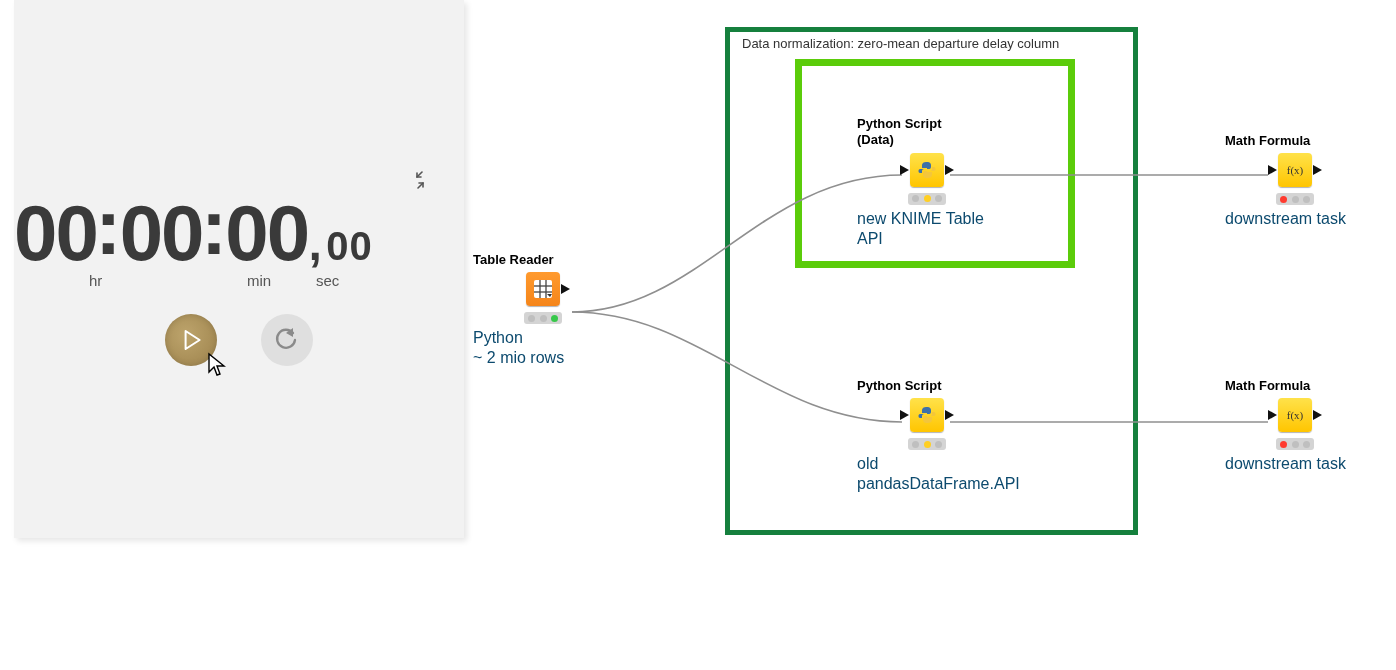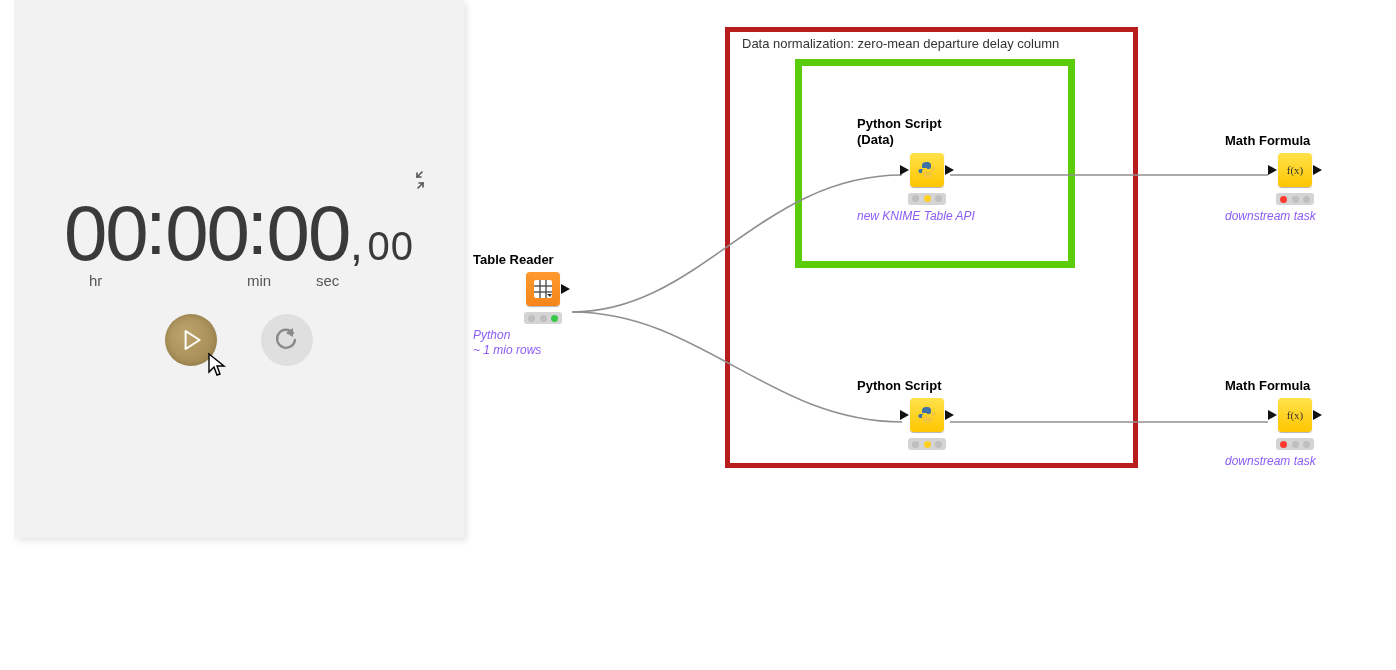--- a/index.html
+++ b/index.html
@@ -30,25 +30,25 @@
     width: 24px;
     height: 24px;
     cursor: pointer;
     color: #444;
   }
   .stopwatch-time {
     position: absolute;
     left: 0;
     top: 194px;
     width: 100%;
-    text-align: center;
+    text-align: left;
     color: #3a3a3a;
     white-space: nowrap;
     user-select: none;
-    font-weight: 400;
+    font-weight: 700;
   }
   .big-seg {
     font-size: 78px;
     letter-spacing: -2px;
     line-height: 1;
     display: inline-block;
     vertical-align: baseline;
   }
   .big-colon {
     font-size: 78px;
@@ -123,22 +123,22 @@
     left: 193px;
     top: 352px;
     pointer-events: none;
   }
 
   .annotation-yellow {
     position: absolute;
     left: 725px;
     top: 27px;
     width: 413px;
-    height: 441px;
-    border: 5px solid #b91c1c;
+    height: 508px;
+    border: 5px solid #15803d;
     box-sizing: border-box;
     background: transparent;
     pointer-events: auto;
   }
   .annotation-yellow .label {
     position: absolute;
     top: 4px;
     left: 12px;
     font-size: 13px;
     color: #333;
@@ -203,25 +203,24 @@
   }
   .status-row .dot {
     width: 7px; height: 7px; border-radius: 50%;
     background: #bfbfbf;
   }
   .status-row .dot.green  { background: #37c84a; }
   .status-row .dot.yellow { background: #ffcf23; }
   .status-row .dot.red    { background: #ff3b2f; }
 
   .node-caption {
-    font-size: 12px;
-    color: #8b5cf6;
+    font-size: 16px;
+    color: #0c4a6e;
     line-height: 1.25;
     margin-top: 4px;
-    font-style: italic;
   }
 
   
   svg.connections {
     position: absolute;
     left: 0; top: 0;
     width: 1396px;
     height: 670px;
     pointer-events: none;
   }
@@ -310,21 +309,21 @@
       <path d="M14 17 L19 17 L17 20 Z" fill="#333" transform="translate(0,-2)"></path>
     </svg>
   </div>
   <div class="status-row">
     <div class="dot"></div>
       <div class="dot"></div>
       <div class="dot green"></div>
   </div>
   <div class="node-caption">
     <span>Python</span><br>
-    <span>~ 1 mio rows</span>
+    <span>~ 2 mio rows</span>
   </div>
 </div>
 
 <div class="node" style="left:857px; top:116px;">
   <div class="node-title">
     <span>Python Script</span><br>
     <span>(Data)</span>
   </div>
   <div class="node-icon yellow">
     <span class="port in"></span>
@@ -350,20 +349,24 @@
     <svg width="20" height="20" viewBox="0 0 20 20">
       <path d="M9 2 C5 2 5 5 5 6 L5 8 L10 8 L10 9 L3 9 C1 9 1 13 3 13 L5 13 L5 11 C5 9 7 9 8 9 L12 9 C14 9 14 7 14 6 L14 5 C14 3 12 2 11 2 Z" fill="#3d71a8"></path>
       <path d="M11 18 C15 18 15 15 15 14 L15 12 L10 12 L10 11 L17 11 C19 11 19 7 17 7 L15 7 L15 9 C15 11 13 11 12 11 L8 11 C6 11 6 13 6 14 L6 15 C6 17 8 18 9 18 Z" fill="#f4c63b"></path>
     </svg>
   </div>
   <div class="status-row">
     <div class="dot"></div>
       <div class="dot yellow"></div>
       <div class="dot"></div>
   </div>
+  <div class="node-caption">
+    <span>old</span><br>
+    <span>pandasDataFrame.API</span>
+  </div>
 </div>
 
 <div class="node" style="left:1225px; top:133px;">
   <div class="node-title">Math Formula</div>
   <div class="node-icon yellow">
     <span class="port in"></span>
       <span class="port out"></span>
     <svg width="20" height="20" viewBox="0 0 20 20">
       <text x="10" y="14" text-anchor="middle" font-size="11" font-family="serif" fill="#333">f(x)</text>
     </svg>

